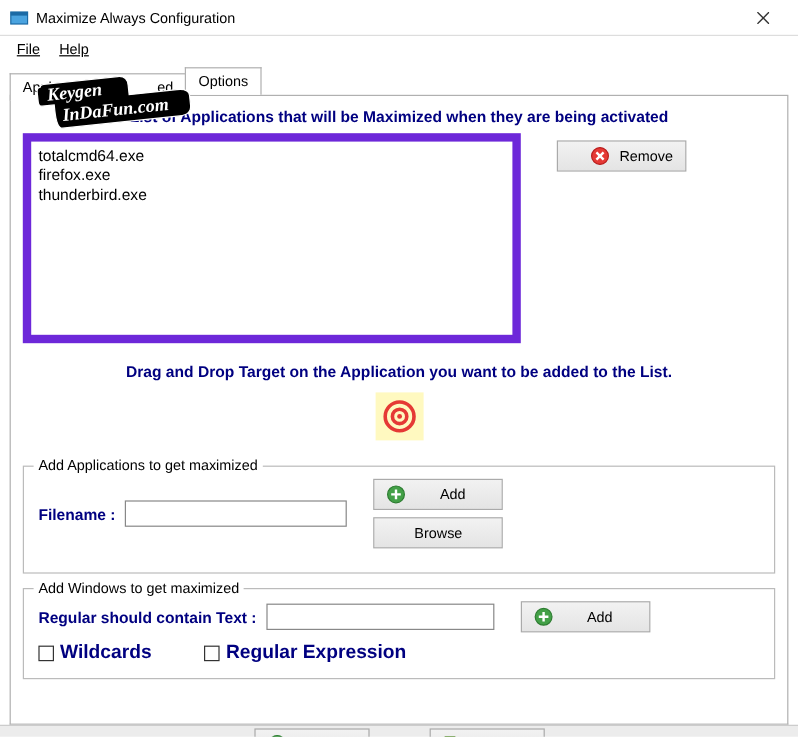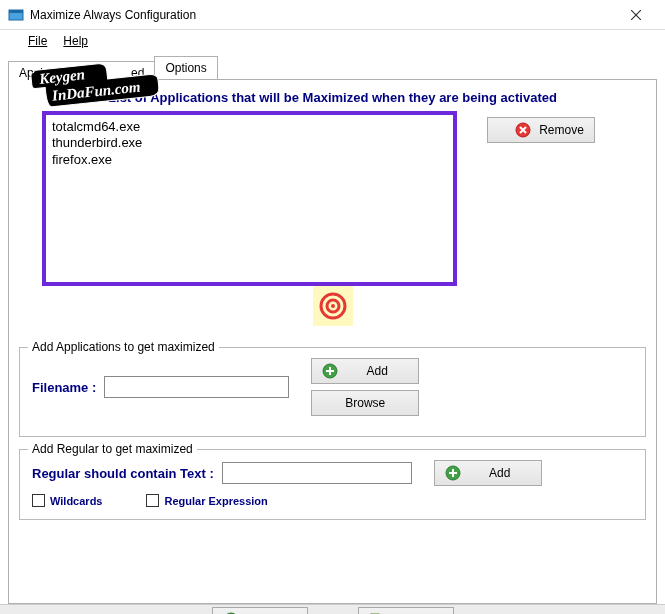--- a/index.html
+++ b/index.html
@@ -1,50 +1,50 @@
 <!DOCTYPE html>
 <html><head>
 <meta charset="utf-8">
 <style>
 * { box-sizing: border-box; margin: 0; padding: 0; }
 body { font-family: "Segoe UI", Tahoma, sans-serif; font-size: 12px; background: #fff; width: 665px; height: 614px; overflow: hidden; }
 .titlebar { height: 30px; display: flex; align-items: center; padding: 12px 8px; border-bottom: 1px solid #ddd; background: #fff; }
 .titlebar-icon { width: 16px; height: 16px; margin-right: 6px; display: flex; align-items: center; justify-content: center; }
 .titlebar-title { flex: 1; font-size: 12px; color: #000; }
 .titlebar-close { width: 42px; height: 28px; display: flex; align-items: center; justify-content: center; font-size: 14px; color: #333; cursor: pointer; }
-.menubar { height: 22px; display: flex; align-items: center; padding: 0 20px; background: #fff; }
+.menubar { height: 22px; display: flex; align-items: center; padding: 0 6px; background: #fff; }
 .menu-item { padding: 2px 8px; font-size: 12px; cursor: pointer; text-decoration: underline; text-decoration-color: #000; }
 .content { padding: 4px 8px 0 8px; }
 .tabs { display: flex; border-bottom: 1px solid #b0b0b0; position: relative; }
 .tab { padding: 4px 10px; border: 1px solid #b0b0b0; border-bottom: none; background: #fff; font-size: 12px; position: relative; cursor: pointer; margin-right: -1px; }
 .tab.active { background: #fff; z-index: 2; top: 5px; }
 .tab-content { border: 1px solid #b0b0b0; border-top: none; padding: 8px 10px 10px 10px; background: #fff; min-height: 524px; }
 .watermark { position: absolute; left: 30px; top: 58px; z-index: 50; pointer-events: none; }
 .section-title { color: #000080; font-weight: bold; font-size: 13px; text-align: center; margin: 2px 0 6px 0; }
 .app-list-row { display: flex; gap: 30px; align-items: flex-start; }
-.app-list { width: 415px; height: 175px; border: 4px solid #6d28d9; padding: 4px 6px; background: #fff; overflow: auto; margin-left: 23px; }
+.app-list { width: 415px; height: 175px; border: 7px solid #6d28d9; padding: 4px 6px; background: #fff; overflow: auto; }
 .app-list-item { font-size: 13px; line-height: 1.25; cursor: pointer; }
 .btn { height: 26px; min-width: 108px; background: linear-gradient(#f2f2f2,#e4e4e4); border: 1px solid #aaa; display: inline-flex; align-items: center; justify-content: center; gap: 8px; font-size: 12px; cursor: pointer; padding: 0 10px; }
 .btn .btn-text { flex: 1; text-align: center; }
 .remove-btn { margin-top: 6px; padding-left: 27px; }
 .drag-hint { color: #000080; font-weight: bold; font-size: 13px; text-align: center; margin: 16px 0 10px 0; }
 .target-row { text-align: center; margin-bottom: 18px; }
 .target-box { display: inline-block; width: 40px; height: 40px; background: #fff9c0; position: relative; }
 .fieldset { border: 1px solid #bbb; padding: 10px 12px 12px 12px; margin-bottom: 12px; position: relative; }
 .fieldset-legend { position: absolute; top: -8px; left: 8px; background: #fff; padding: 0 4px; font-size: 12px; color: #000; text-align: right; }
 .form-row { display: flex; align-items: center; gap: 8px; margin-bottom: 8px; }
 .form-label { color: #000080; font-weight: bold; font-size: 13px; }
 .text-input { border: 1px solid #888; height: 22px; padding: 0 4px; font-size: 12px; }
 .filename-input { width: 185px; }
 .window-text-input { width: 190px; }
 .btn-col { display: flex; flex-direction: column; gap: 6px; margin-left: 14px; }
 .checkbox-row { display: flex; gap: 44px; align-items: center; margin-top: 4px; }
 .checkbox-item { display: flex; align-items: center; gap: 5px; cursor: pointer; }
 .checkbox-box { width: 13px; height: 13px; border: 1px solid #333; background: #fff; }
-.checkbox-label { color: #000080; font-weight: bold; font-size: 11px; }
+.checkbox-label { color: #000080; font-weight: bold; font-size: 16px; }
 .bottom-bar { height: 30px; background: #ececec; border-top: 1px solid #ccc; display: flex; align-items: center; justify-content: center; gap: 50px; }
 .bottom-btn { min-width: 96px; }
 svg { display: block; }
 </style>
 </head>
 <body>
 
 <div class="titlebar">
   <span class="titlebar-icon">
     <svg width="16" height="16" viewBox="0 0 16 16">
@@ -83,35 +83,36 @@
     </div>
     <div class="tab">Options</div>
   </div>
 
   <div class="tab-content">
     <div class="section-title">List of Applications that will be Maximized when they are being activated</div>
 
     <div class="app-list-row">
       <div class="app-list">
         <div class="app-list-item">totalcmd64.exe</div>
+        <div class="app-list-item">firefox.exe</div>
         <div class="app-list-item">thunderbird.exe</div>
-        <div class="app-list-item">firefox.exe</div>
       </div>
       <button class="btn remove-btn">
         <span>
           <svg width="16" height="16" viewBox="0 0 16 16">
               <circle cx="8" cy="8" r="7" fill="#e53935" stroke="#b71c1c"></circle>
               <line x1="5" y1="5" x2="11" y2="11" stroke="#fff" stroke-width="2"></line>
               <line x1="11" y1="5" x2="5" y2="11" stroke="#fff" stroke-width="2"></line>
             </svg>
         </span>
         <span class="btn-text">Remove</span>
       </button>
     </div>
 
+    <div class="drag-hint">Drag and Drop Target on the Application you want to be added to the List.</div>
 
     <div class="target-row">
       <span class="target-box">
         <svg width="40" height="40" viewBox="0 0 40 40" style="position:absolute;left:0;top:0">
           <circle cx="20" cy="20" r="12" fill="none" stroke="#e53935" stroke-width="3"></circle>
           <circle cx="20" cy="20" r="6" fill="none" stroke="#e53935" stroke-width="3"></circle>
           <circle cx="20" cy="20" r="2" fill="#e53935"></circle>
         </svg>
       </span>
     </div>
@@ -133,21 +134,21 @@
             <span class="btn-text">Add</span>
           </button>
           <button class="btn">
             <span class="btn-text">Browse</span>
           </button>
         </div>
       </div>
     </div>
 
     <div class="fieldset">
-      <span class="fieldset-legend">Add Regular to get maximized</span>
+      <span class="fieldset-legend">Add Windows to get maximized</span>
       <div class="form-row">
         <span class="form-label">Regular should contain Text :</span>
         <input class="text-input window-text-input" value="" style="">
         <button class="btn" style="margin-left:14px">
           <span>
             <svg width="16" height="16" viewBox="0 0 16 16">
                 <circle cx="8" cy="8" r="7" fill="#43a047" stroke="#2e7d32"></circle>
                 <line x1="8" y1="4" x2="8" y2="12" stroke="#fff" stroke-width="2"></line>
                 <line x1="4" y1="8" x2="12" y2="8" stroke="#fff" stroke-width="2"></line>
               </svg>

